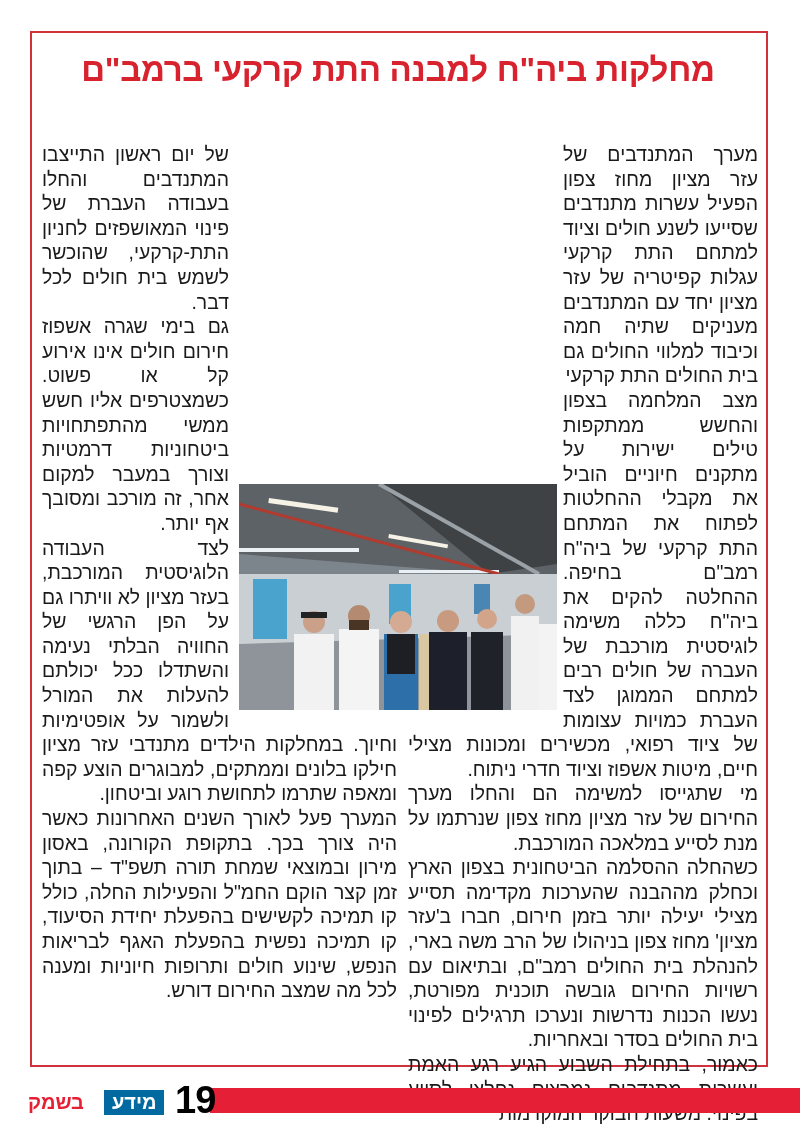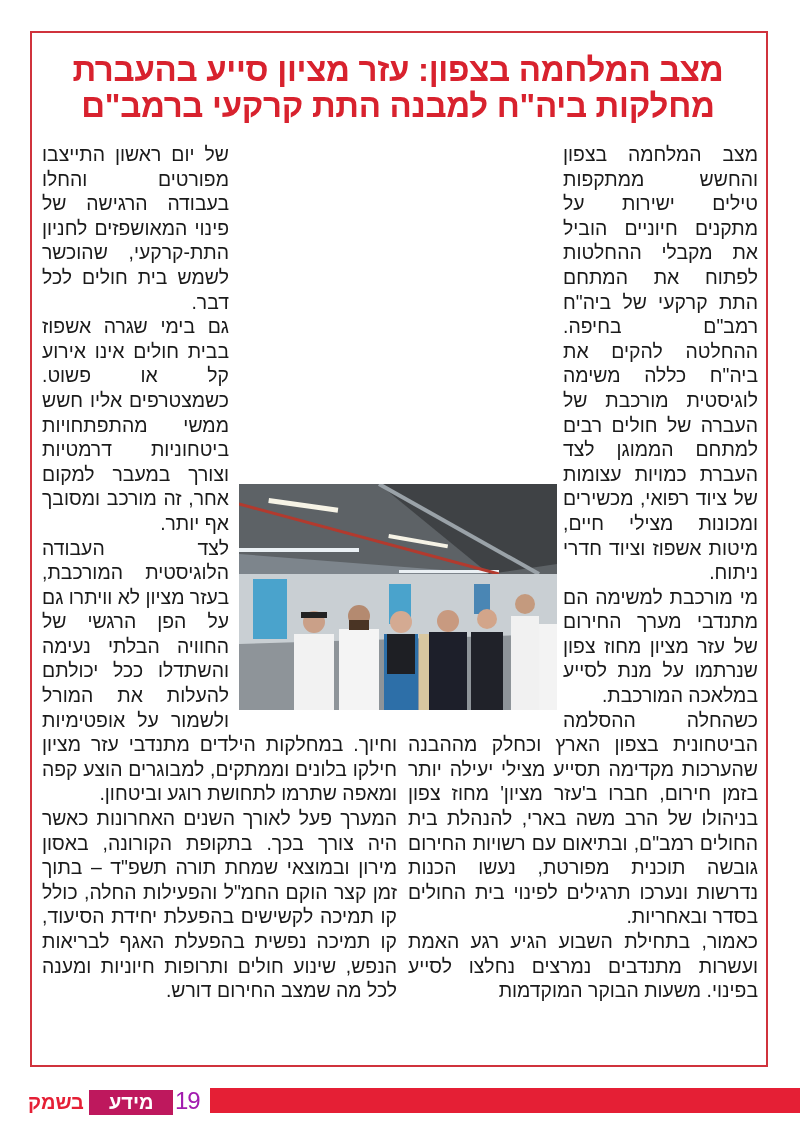--- a/index.html
+++ b/index.html
@@ -15,50 +15,50 @@
          text-align: justify; text-align-last: right; }
   .col p { margin: 0; }
   .col-right { left: 408px; top: 142px; width: 350px; }
   .col-left { left: 42px; top: 142px; width: 355px; }
   .float-left-photo { float: left; width: 155px; height: 232px; margin-top: 4px; }
   .float-right-photo { float: right; width: 168px; height: 232px; margin-top: 4px; }
   .photo { position: absolute; left: 239px; top: 484px; width: 318px; height: 226px;
            overflow: hidden; background: #6d747c; }
   .photo svg { display: block; }
   .footer-bar { position: absolute; left: 210px; top: 1088px; width: 590px; height: 25px; background: #e51f35; }
-  .page-num { position: absolute; left: 175px; top: 1084px; height: 33px; font-size: 24px;
-              font-weight: normal; color: #a21caf; letter-spacing: -1px; line-height: 33px; }
+  .page-num { position: absolute; left: 175px; top: 1084px; height: 33px; font-size: 38px;
+              font-weight: bold; color: #000000; letter-spacing: -1px; line-height: 33px; }
   .logo { position: absolute; left: 28px; top: 1087px; height: 30px; display: flex; direction: rtl;
           align-items: center; }
-  .logo-box { background: #be185d; color: #fff; font-weight: bold; font-size: 20px; padding: 0 20px;
+  .logo-box { background: #0369a1; color: #fff; font-weight: bold; font-size: 20px; padding: 0 8px;
               height: 25px; line-height: 25px; }
-  .logo-text { color: #e51f35; font-weight: bold; font-size: 20px; padding-right: 5px; line-height: 25px; }
+  .logo-text { color: #e51f35; font-weight: bold; font-size: 20px; padding-right: 20px; line-height: 25px; }
 </style>
 </head>
 <body>
 
 <div class="frame"></div>
 
 <div class="headline">
-  <div>מצב המלחמה בצפון: עזר מציון סייע בהעברת</div>
   <div>מחלקות ביה"ח למבנה התת קרקעי ברמב"ם</div>
 </div>
 
 <div class="col col-right">
   <div class="float-left-photo" style="margin-top:342px;"></div>
+  <p>מערך המתנדבים של עזר מציון מחוז צפון הפעיל עשרות מתנדבים שסייעו לשנע חולים וציוד למתחם התת קרקעי עגלות קפיטריה של עזר מציון יחד עם המתנדבים מעניקים שתיה חמה וכיבוד למלווי החולים גם בית החולים התת קרקעי</p>
   <p style="">מצב המלחמה בצפון והחשש ממתקפות טילים ישירות על מתקנים חיוניים הוביל את מקבלי ההחלטות לפתוח את המתחם התת קרקעי של ביה"ח רמב"ם בחיפה. ההחלטה להקים את ביה"ח כללה משימה לוגיסטית מורכבת של העברה של חולים רבים למתחם הממוגן לצד העברת כמויות עצומות של ציוד רפואי, מכשירים ומכונות מצילי חיים, מיטות אשפוז וציוד חדרי ניתוח.</p>
-  <p>מי מורכבת למשימה הם מתנדבי מערך החירום של עזר מציון מחוז צפון שנרתמו על מנת לסייע במלאכה המורכבת.</p>
+  <p>מי שתגייסו למשימה הם והחלו מערך החירום של עזר מציון מחוז צפון שנרתמו על מנת לסייע במלאכה המורכבת.</p>
   <p>כשהחלה ההסלמה הביטחונית בצפון הארץ וכחלק מההבנה שהערכות מקדימה תסייע מצילי יעילה יותר בזמן חירום, חברו ב'עזר מציון' מחוז צפון בניהולו של הרב משה בארי, להנהלת בית החולים רמב"ם, ובתיאום עם רשויות החירום גובשה תוכנית מפורטת, נעשו הכנות נדרשות ונערכו תרגילים לפינוי בית החולים בסדר ובאחריות.</p>
   <p>כאמור, בתחילת השבוע הגיע רגע האמת ועשרות מתנדבים נמרצים נחלצו לסייע בפינוי. משעות הבוקר המוקדמות</p>
 </div>
 
 <div class="col col-left">
   <div class="float-right-photo" style="margin-top:342px;"></div>
-  <p>של יום ראשון התייצבו מפורטים והחלו בעבודה הרגישה של פינוי המאושפזים לחניון התת-קרקעי, שהוכשר לשמש בית חולים לכל דבר.</p>
-  <p>גם בימי שגרה אשפוז בבית חולים אינו אירוע קל או פשוט. כשמצטרפים אליו חשש ממשי מהתפתחויות ביטחוניות דרמטיות וצורך במעבר למקום אחר, זה מורכב ומסובך אף יותר.</p>
+  <p>של יום ראשון התייצבו המתנדבים והחלו בעבודה העברת של פינוי המאושפזים לחניון התת-קרקעי, שהוכשר לשמש בית חולים לכל דבר.</p>
+  <p>גם בימי שגרה אשפוז חירום חולים אינו אירוע קל או פשוט. כשמצטרפים אליו חשש ממשי מהתפתחויות ביטחוניות דרמטיות וצורך במעבר למקום אחר, זה מורכב ומסובך אף יותר.</p>
   <p>לצד העבודה הלוגיסטית המורכבת, בעזר מציון לא וויתרו גם על הפן הרגשי של החוויה הבלתי נעימה והשתדלו ככל יכולתם להעלות את המורל ולשמור על אופטימיות וחיוך. במחלקות הילדים מתנדבי עזר מציון חילקו בלונים וממתקים, למבוגרים הוצע קפה ומאפה שתרמו לתחושת רוגע וביטחון.</p>
   <p>המערך פעל לאורך השנים האחרונות כאשר היה צורך בכך. בתקופת הקורונה, באסון מירון ובמוצאי שמחת תורה תשפ"ד – בתוך זמן קצר הוקם החמ"ל והפעילות החלה, כולל קו תמיכה לקשישים בהפעלת יחידת הסיעוד, קו תמיכה נפשית בהפעלת האגף לבריאות הנפש, שינוע חולים ותרופות חיוניות ומענה לכל מה שמצב החירום דורש.</p>
 </div>
 
 <div class="photo">
   <svg width="318" height="226" viewBox="0 0 318 226">
     <rect width="318" height="226" fill="#7d858c"></rect>
 
     <polygon points="0,0 318,0 318,95 0,70" fill="#5d6266"></polygon>
     <polygon points="140,0 318,0 318,80 250,90" fill="#3f4245"></polygon>

